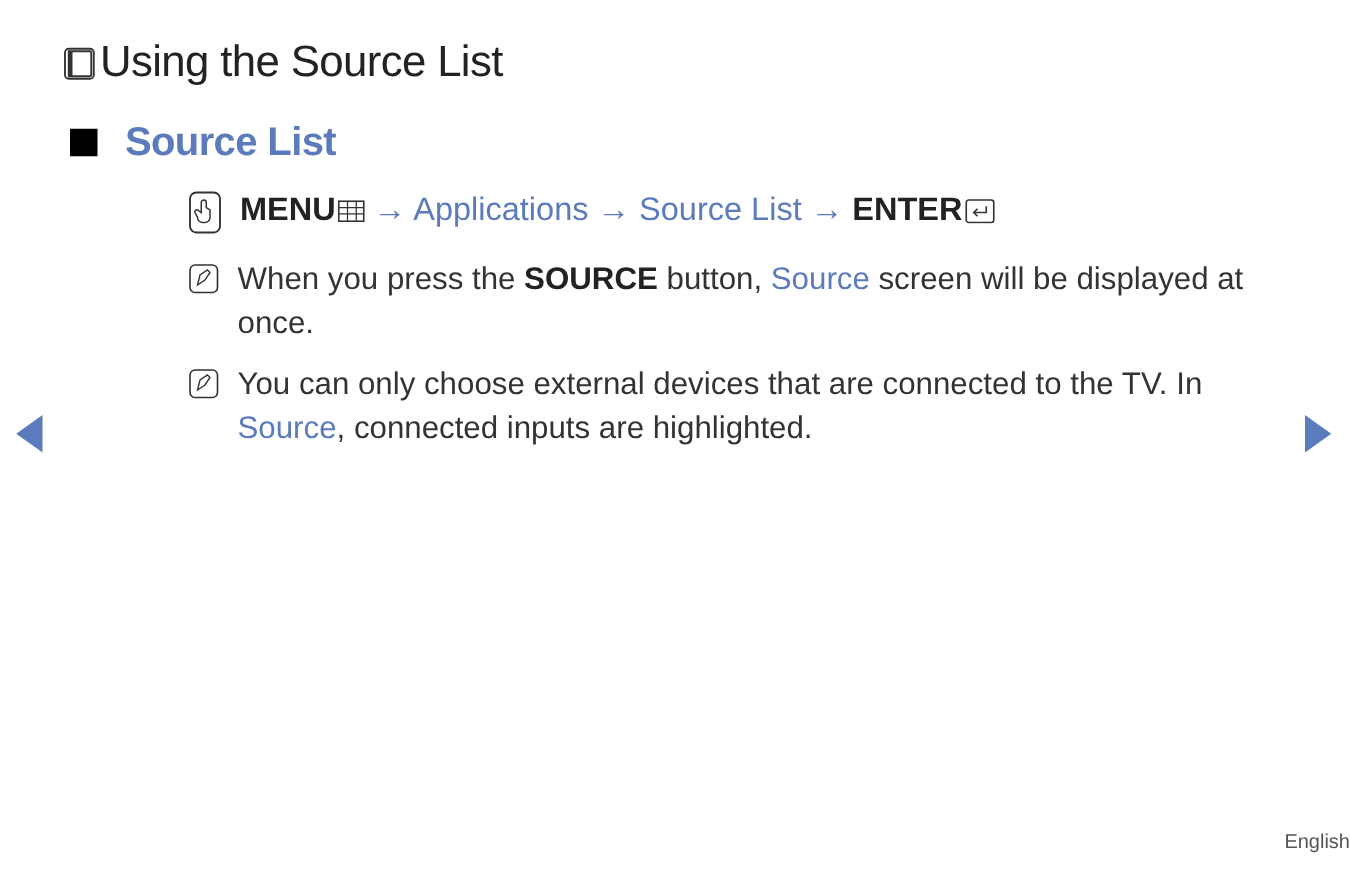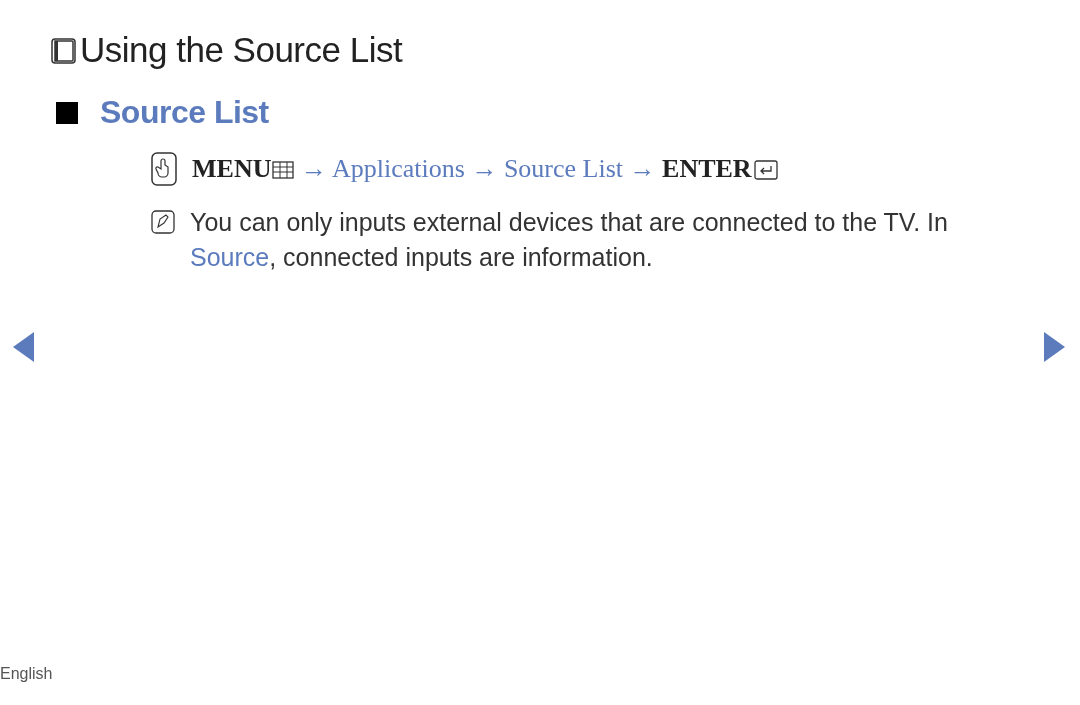--- a/index.html
+++ b/index.html
@@ -47,25 +47,24 @@
       flex-shrink: 0;
     }
     .section-title {
       font-size: 32px;
       font-weight: 600;
       color: #5b7bbd;
       letter-spacing: -0.5px;
     }
     .nav-path-row {
       display: flex;
-      align-items: center;
+      align-items: flex-start;
       gap: 14px;
       padding-left: 100px;
       margin-bottom: 18px;
-      font-family: Liberation Serif, serif;
     }
     .nav-path {
       font-size: 26px;
       font-weight: 400;
       color: #333;
     }
     .nav-bold {
       font-weight: 700;
       color: #222;
     }
@@ -110,21 +109,21 @@
       position: absolute;
       right: 12px;
       top: 330px;
       cursor: pointer;
     }
     .footer-lang {
       position: absolute;
       bottom: 22px;
       left: 0;
       width: 100%;
-      text-align: left;
+      text-align: right;
       font-size: 16px;
       color: #555;
     }
     .remote-icon-box {
       display: inline-flex;
       vertical-align: middle;
     }
     .menu-glyph {
       display: inline-flex;
       vertical-align: -2px;
@@ -180,30 +179,41 @@
       <span class="arrow">→</span>
       <span class="nav-bold">ENTER</span><span class="enter-glyph">
           <svg width="24" height="20" viewBox="0 0 24 20">
             <rect x="1" y="1" width="22" height="18" rx="2" stroke="#333" stroke-width="1.3" fill="none"></rect>
             <path d="M17 6 v5 h-9 M10 8 l-3 3 l3 3" stroke="#333" stroke-width="1.3" fill="none"></path>
           </svg>
         </span>
     </span>
   </div>
 
-
   <div class="note-row">
     <span class="note-icon">
       <svg width="26" height="26" viewBox="0 0 26 26">
           <rect x="2" y="2" width="22" height="22" rx="4" stroke="#333" stroke-width="1.3" fill="none"></rect>
           <path d="M8 18 l2 -8 l6 -4 l2 2 l-4 6 Z" stroke="#333" stroke-width="1.1" fill="none"></path>
         </svg>
     </span>
     <p class="note-text">
-      <span>You can only inputs external devices that are connected to the TV. In </span><span class="link-inline">Source</span><span>, connected inputs are information.</span>
+      <span>When you press the </span><span class="bold-inline">SOURCE</span><span> button, </span><span class="link-inline">Source</span><span> screen will be displayed at once.</span>
+    </p>
+  </div>
+
+  <div class="note-row">
+    <span class="note-icon">
+      <svg width="26" height="26" viewBox="0 0 26 26">
+          <rect x="2" y="2" width="22" height="22" rx="4" stroke="#333" stroke-width="1.3" fill="none"></rect>
+          <path d="M8 18 l2 -8 l6 -4 l2 2 l-4 6 Z" stroke="#333" stroke-width="1.1" fill="none"></path>
+        </svg>
+    </span>
+    <p class="note-text">
+      <span>You can only choose external devices that are connected to the TV. In </span><span class="link-inline">Source</span><span>, connected inputs are highlighted.</span>
     </p>
   </div>
 
 
 </div>
 
 <div class="nav-left">
   <svg width="26" height="34" viewBox="0 0 26 34">
       <polygon points="24,2 24,32 3,17" fill="#5b7bbd"></polygon>
     </svg>

